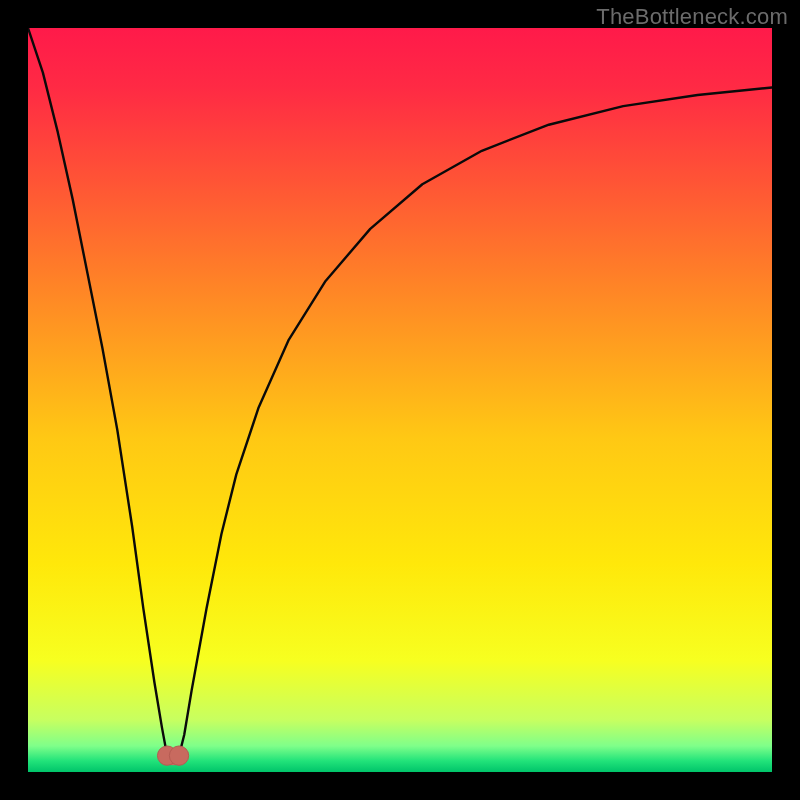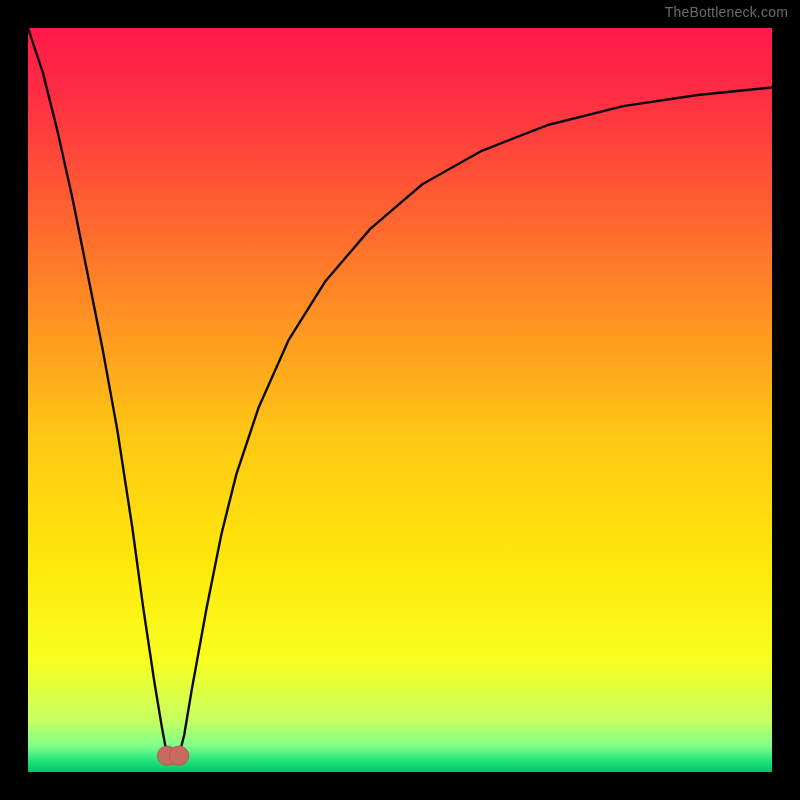--- a/index.html
+++ b/index.html
@@ -39,21 +39,21 @@
     left: 0;
     top: 0;
     width: 100%;
     height: 100%;
   }
   .watermark {
     position: absolute;
     top: 4px;
     right: 12px;
     color: #6b6b6b;
-    font-size: 14px;
+    font-size: 22px;
     letter-spacing: 0.2px;
     font-weight: 400;
     margin-left: 40px;
   }
 </style>
 </head>
 <body>
 
 <div class="frame">
 

